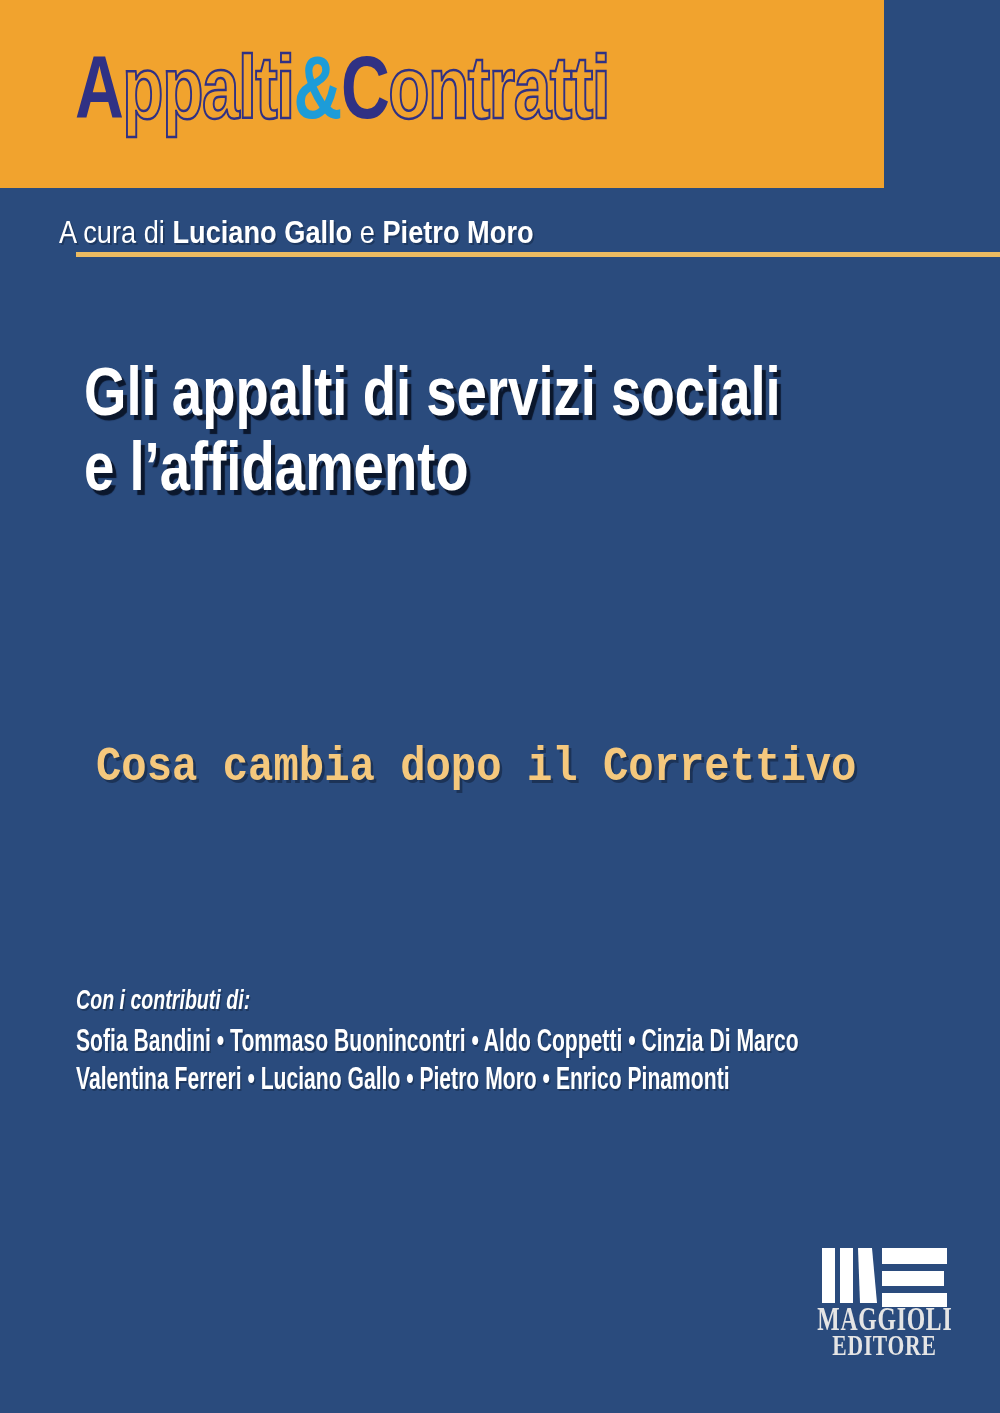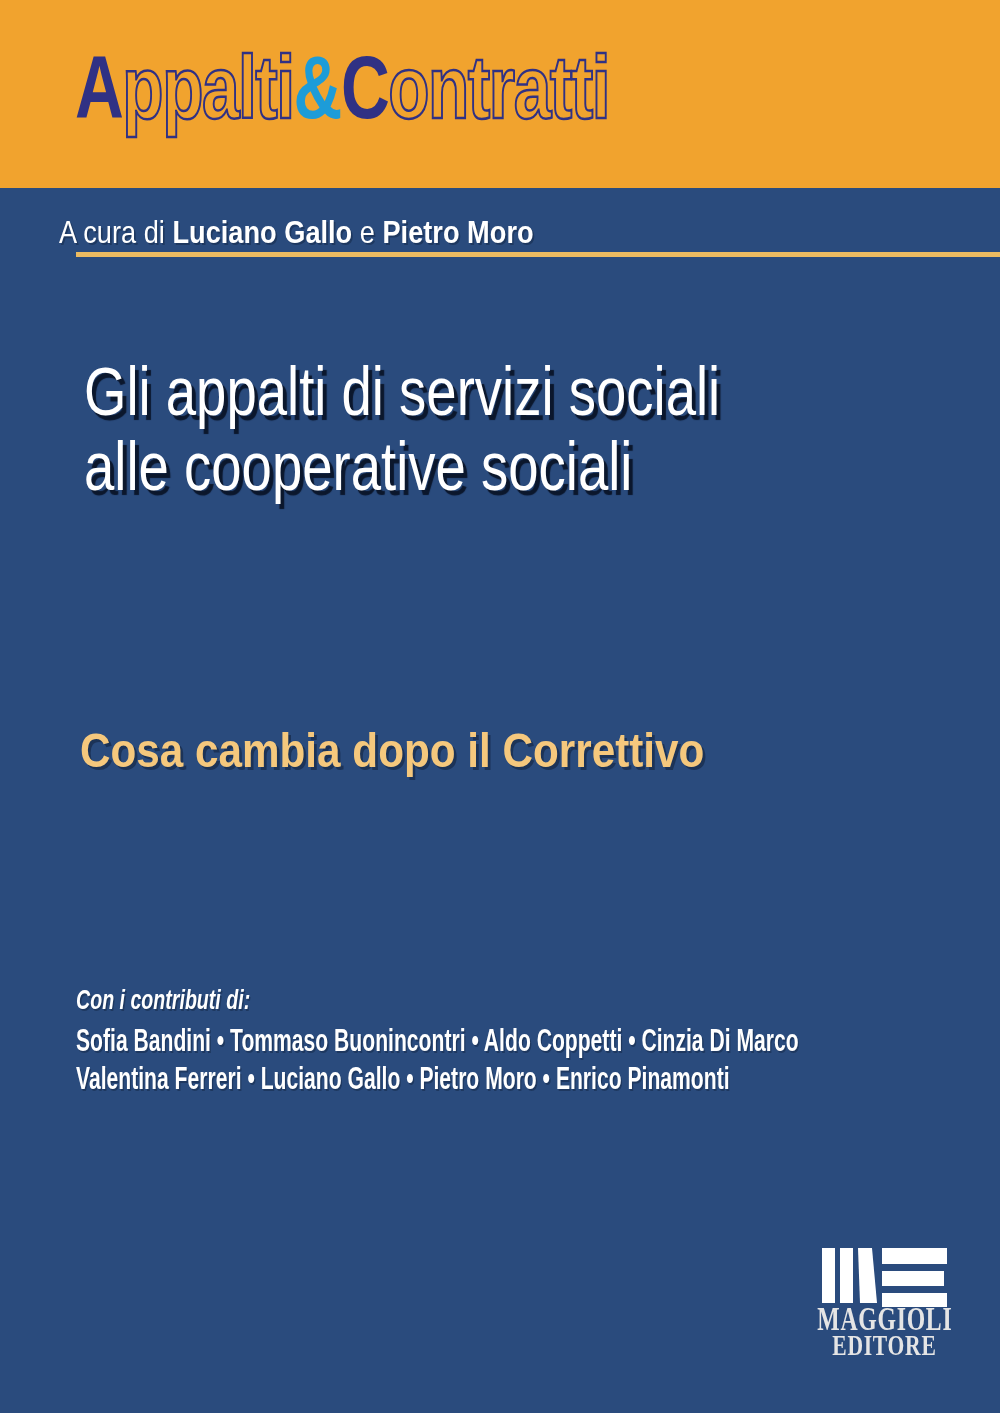--- a/index.html
+++ b/index.html
@@ -5,21 +5,21 @@
   html,body{margin:0;padding:0;background:#ffffff;}
   .cover{
     position:relative;
     width:1000px;height:1413px;
     background:#2A4B7D;
     overflow:hidden;
     font-family:"Liberation Sans", sans-serif;
   }
   
   .orange-band{
-    position:absolute;left:0;top:0;width:1000px;height:188px;
+    position:absolute;left:0;top:0;width:884px;height:188px;
     background:#F1A32E;
   }
   .brand{
     position:absolute;left:75px;top:32px;
     font-size:89px;line-height:110px;font-weight:bold;
     white-space:nowrap;letter-spacing:-2px;
     transform:scaleX(0.76);transform-origin:0 0;
   }
   .brand .filled{color:#303184;}
   .brand .amp{color:#1D9CD8;}
@@ -38,30 +38,31 @@
     white-space:nowrap;
   }
   .curators .sqz{transform:scaleX(0.85);}
   .gold-rule{
     position:absolute;left:76px;top:252px;width:924px;height:5px;
     background:#ECBB61;
   }
   
   .title{
     position:absolute;left:84px;top:354px;margin:0;
-    font-size:69px;line-height:75px;font-weight:normal;color:#ffffff;
+    font-size:69px;line-height:75px;font-weight:bold;color:#ffffff;
     text-shadow:5px 5px 1px rgba(9,20,40,.95);
   }
   .title .line{display:block;height:75px;}
   .title .sqz{transform:scaleX(0.79);}
   
   .subtitle{
-    position:absolute;left:80px;top:726px;margin:0;
+    position:absolute;left:80px;top:726px;margin:16px;
     font-size:48px;line-height:50px;font-weight:bold;color:#F5C87D;
     text-shadow:3px 3px 0 rgba(10,22,42,.45);
+    font-family:Liberation Mono, monospace;
   }
   .subtitle .line{display:block;height:50px;}
   .subtitle .sqz{transform:scaleX(0.88);}
   
   .contrib{position:absolute;left:76px;top:983px;color:#ffffff;}
   .contrib-label{
     font-size:28px;line-height:34px;font-weight:bold;font-style:italic;
     text-shadow:2px 2px 0 rgba(10,22,42,.35);
   }
   .contrib-label .sqz{transform:scaleX(0.70);}
@@ -97,21 +98,21 @@
   </div>
 
   <div class="curators">
     <span class="sqz"><span>A cura di </span><b>Luciano Gallo</b><span> e </span><b>Pietro Moro</b></span>
   </div>
 
   <div class="gold-rule"></div>
 
   <h1 class="title">
     <span class="line"><span class="sqz">Gli appalti di servizi sociali</span></span>
-    <span class="line"><span class="sqz">alle cooperative sociali</span></span>
+    <span class="line"><span class="sqz">e l’affidamento</span></span>
   </h1>
 
   <h2 class="subtitle">
     <span class="line"><span class="sqz">Cosa cambia dopo il Correttivo</span></span>
   </h2>
 
   <div class="contrib">
     <div class="contrib-label">
       <span class="sqz">Con i contributi di:</span>
     </div>

